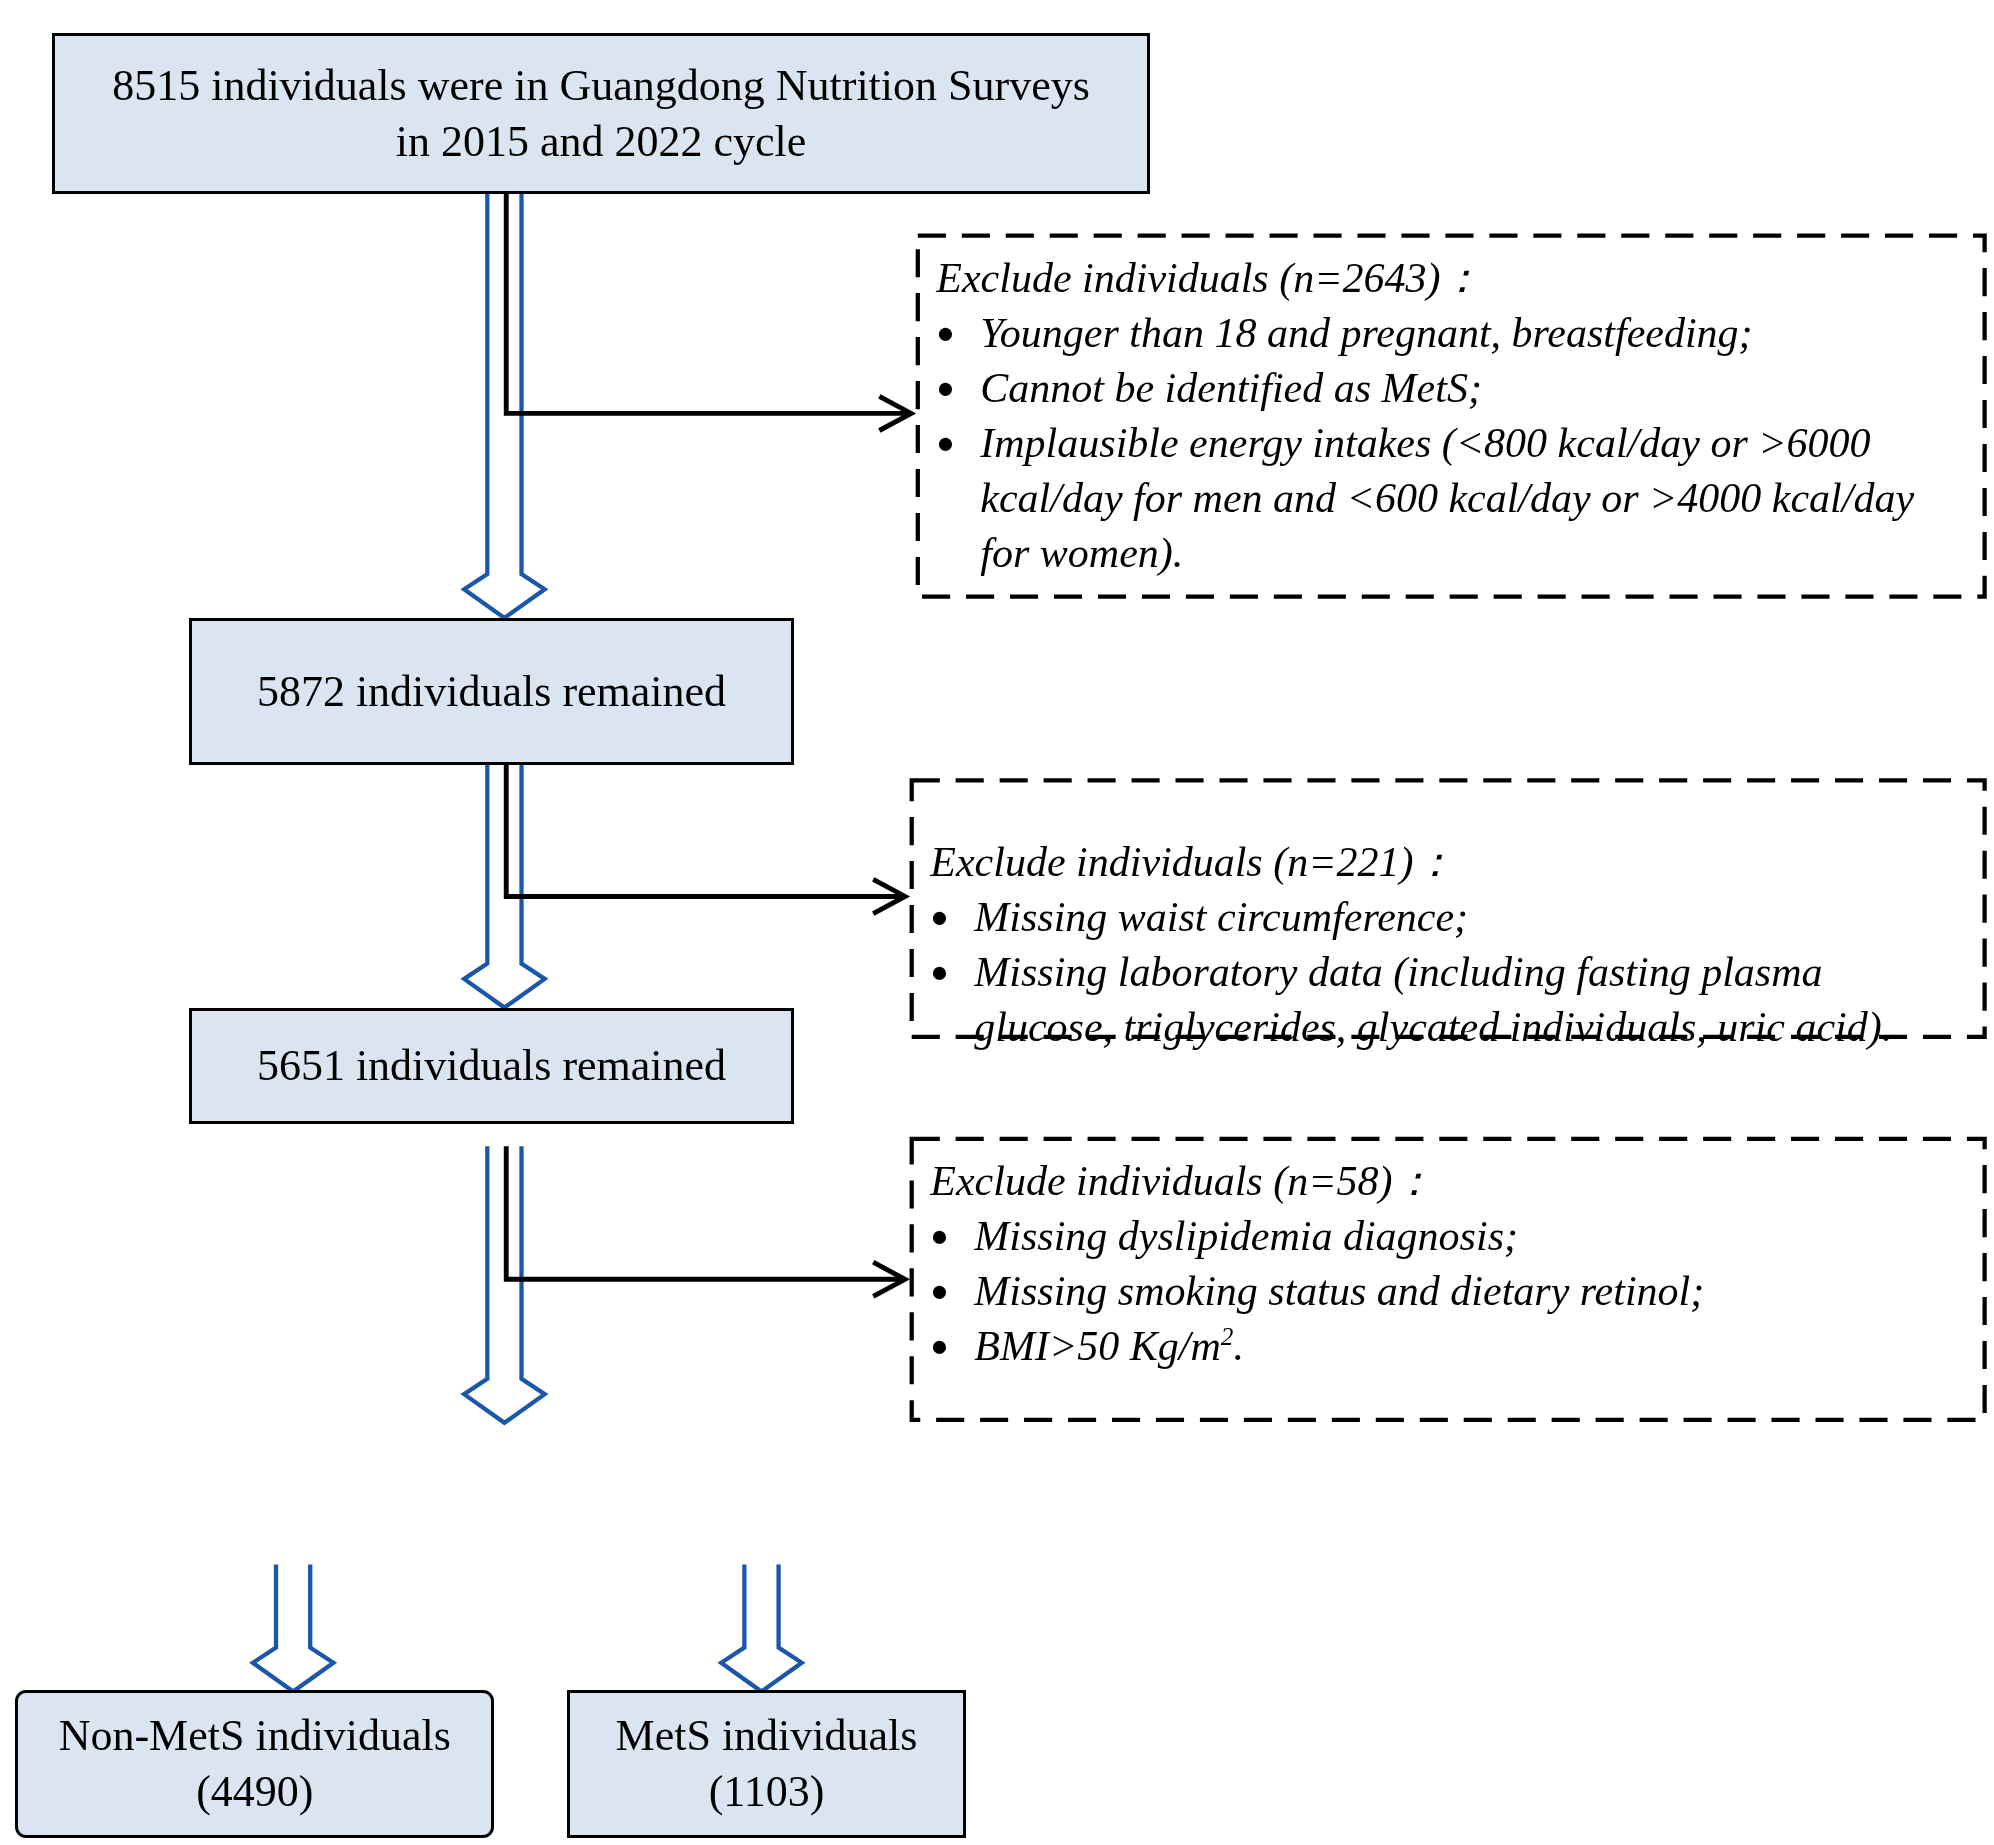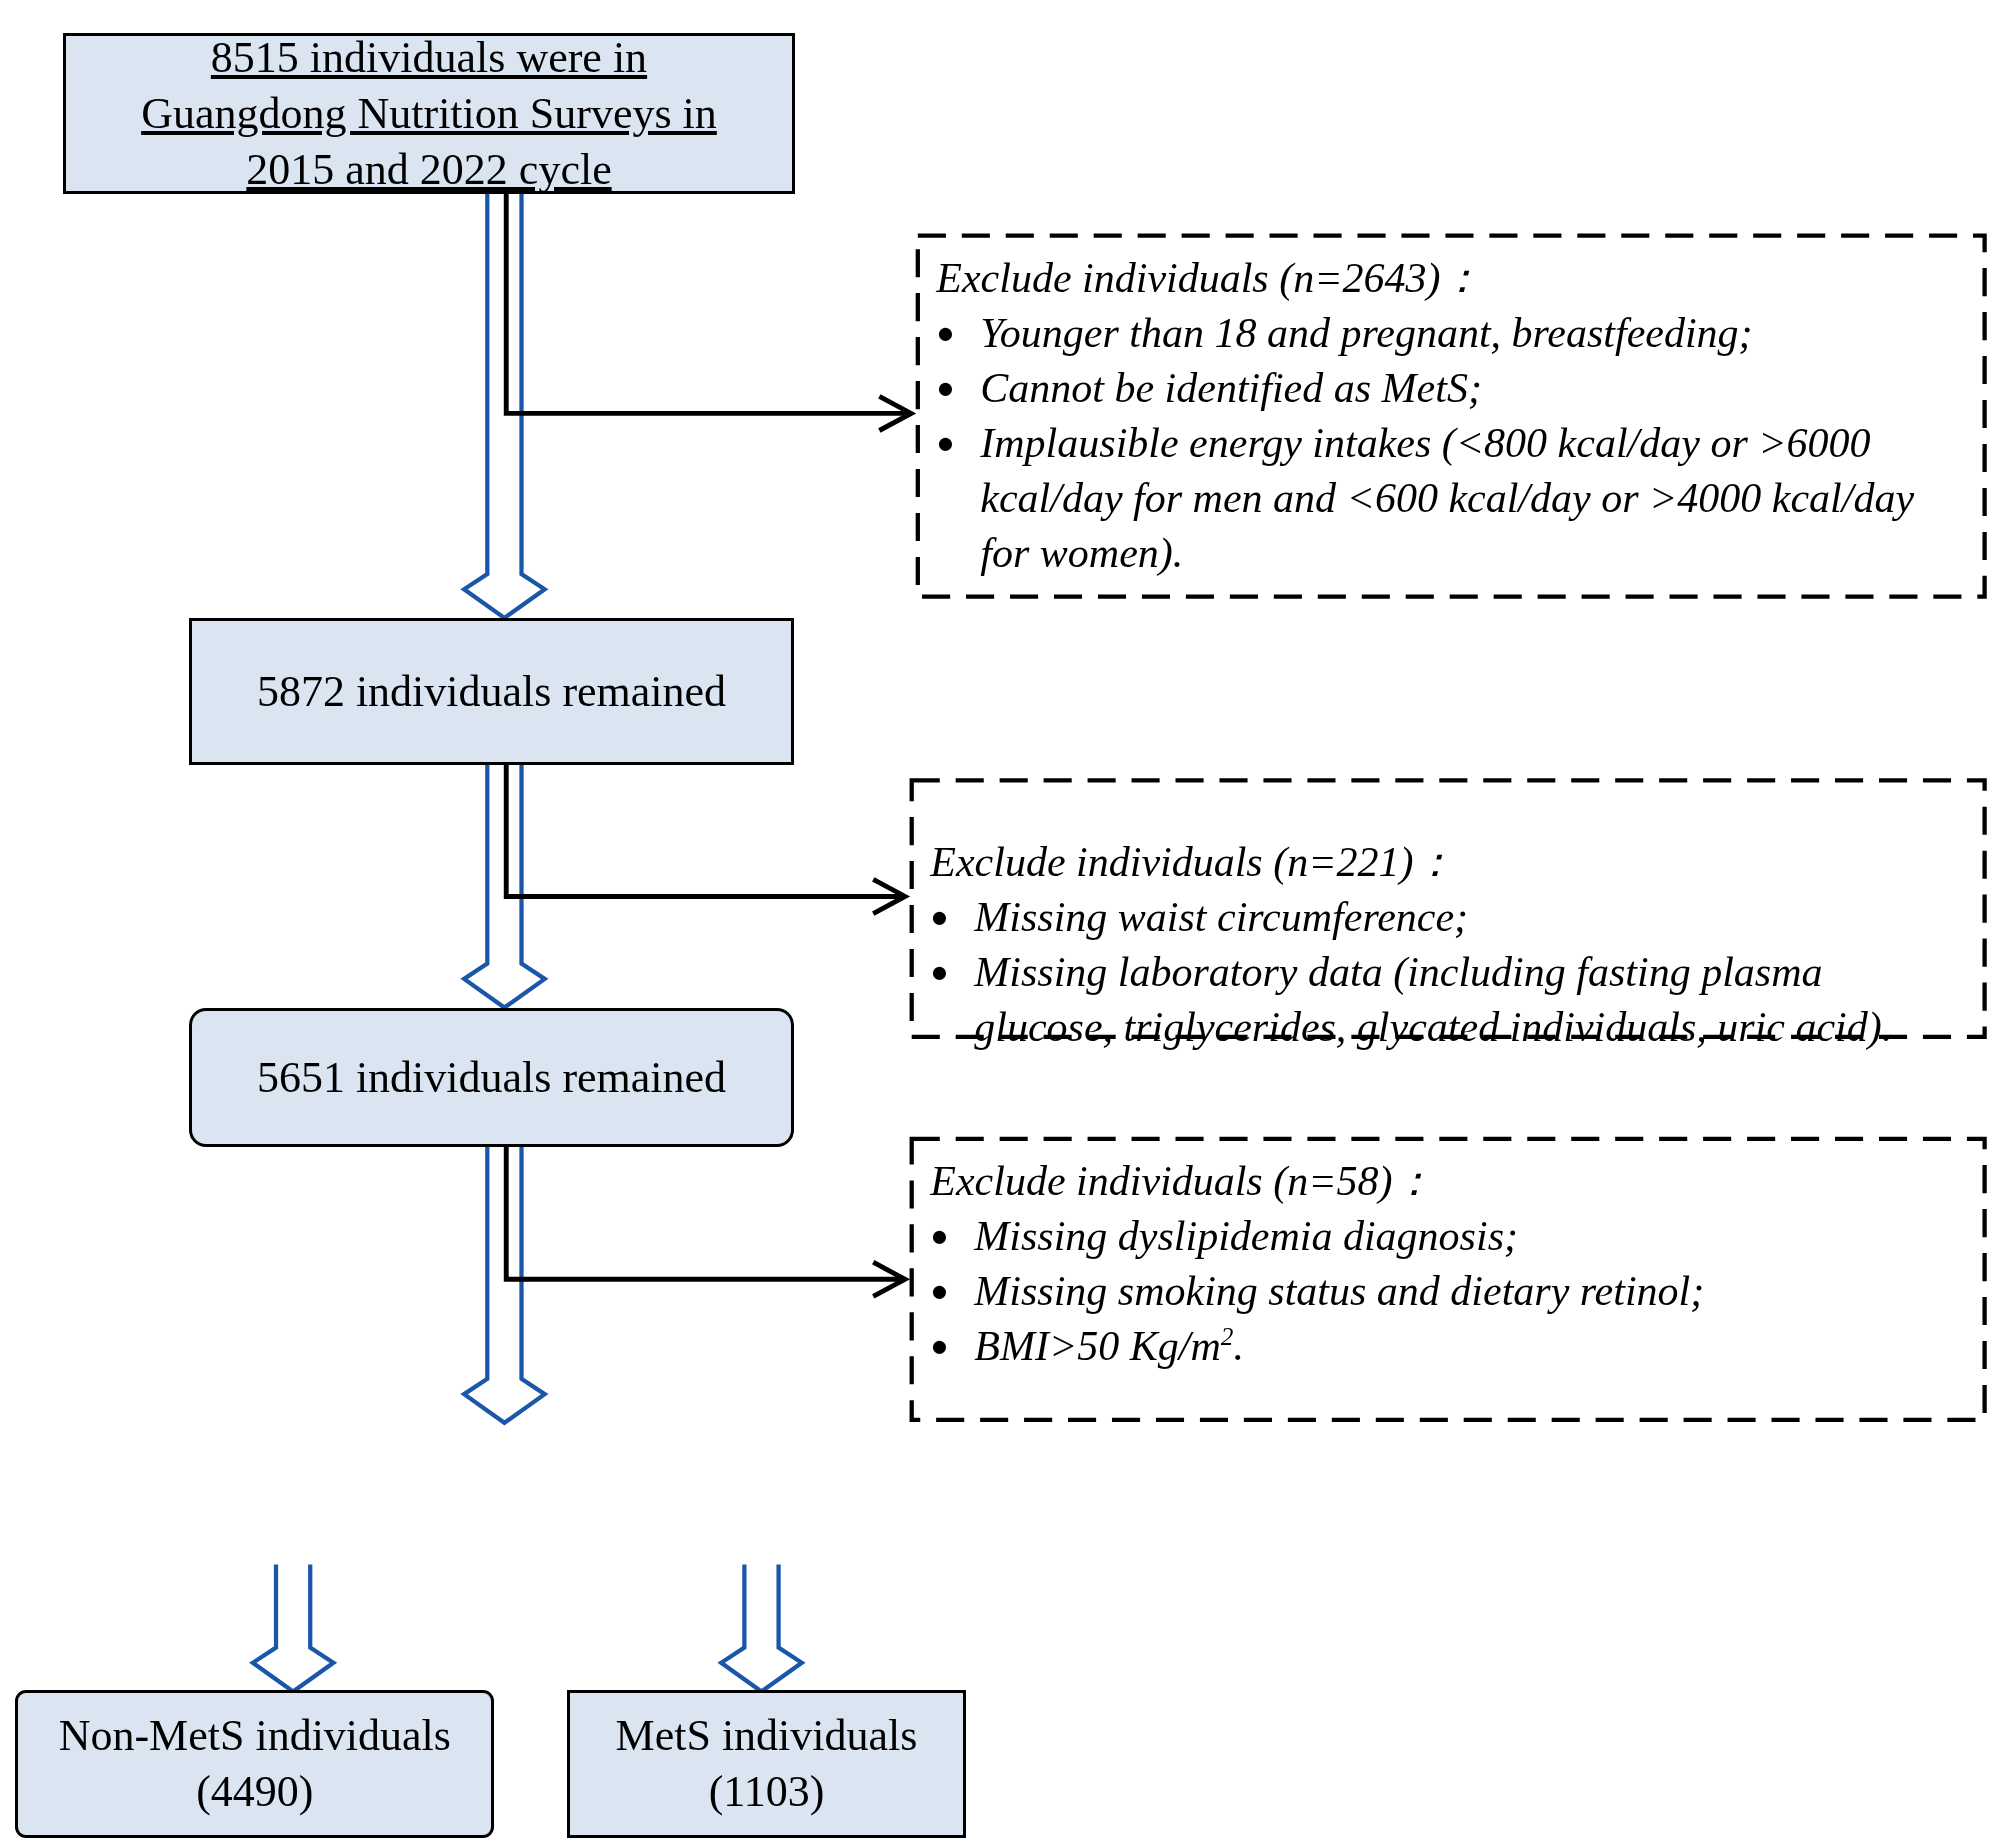--- a/index.html
+++ b/index.html
@@ -50,25 +50,25 @@
     <path class="black-line" d="M829,1252 L829,1468 L1476,1468"></path>
     <path class="black-line" d="M1430,1440 L1482,1468 L1430,1496"></path>
     <path class="black-line" d="M829,1877 L829,2095 L1476,2095"></path>
     <path class="black-line" d="M1430,2067 L1482,2095 L1430,2123"></path>
 
     <rect class="dash-rect" x="1503" y="386" width="1747" height="591"></rect>
     <rect class="dash-rect" x="1493" y="1278" width="1757" height="420"></rect>
     <rect class="dash-rect" x="1493" y="1865" width="1757" height="460"></rect>
   </svg>
 
-  <div class="solid-box" style="left:63px;top:33px;width:732px;height:161px;text-decoration:underline;">8515 individuals were in Guangdong Nutrition Surveys in 2015 and 2022 cycle</div>
+  <div class="solid-box" style="left:52px;top:33px;width:1098px;height:161px;">8515 individuals were in Guangdong Nutrition Surveys in 2015 and 2022 cycle</div>
 
   <div class="solid-box" style="left:189px;top:618px;width:605px;height:147px;">5872 individuals remained</div>
 
-  <div class="solid-box" style="left:189px;top:1008px;width:605px;height:139px;border-radius:17px;">5651 individuals remained</div>
+  <div class="solid-box" style="left:189px;top:1008px;width:605px;height:116px;">5651 individuals remained</div>
 
 
   <div class="solid-box narrowpad" style="left:15.3px;top:1690px;width:479px;height:148px;border-radius:11px;">Non-MetS individuals (4490)</div>
 
   <div class="solid-box narrowpad" style="left:567px;top:1690px;width:399px;height:148px;">MetS individuals (1103)</div>
 
   <div class="excl" style="left:918px;top:236px;width:1067px;height:361px;">
     <div class="excl-title">Exclude individuals (n=2643)：</div>
     <div class="bullet">
       <span class="marker">●</span>

